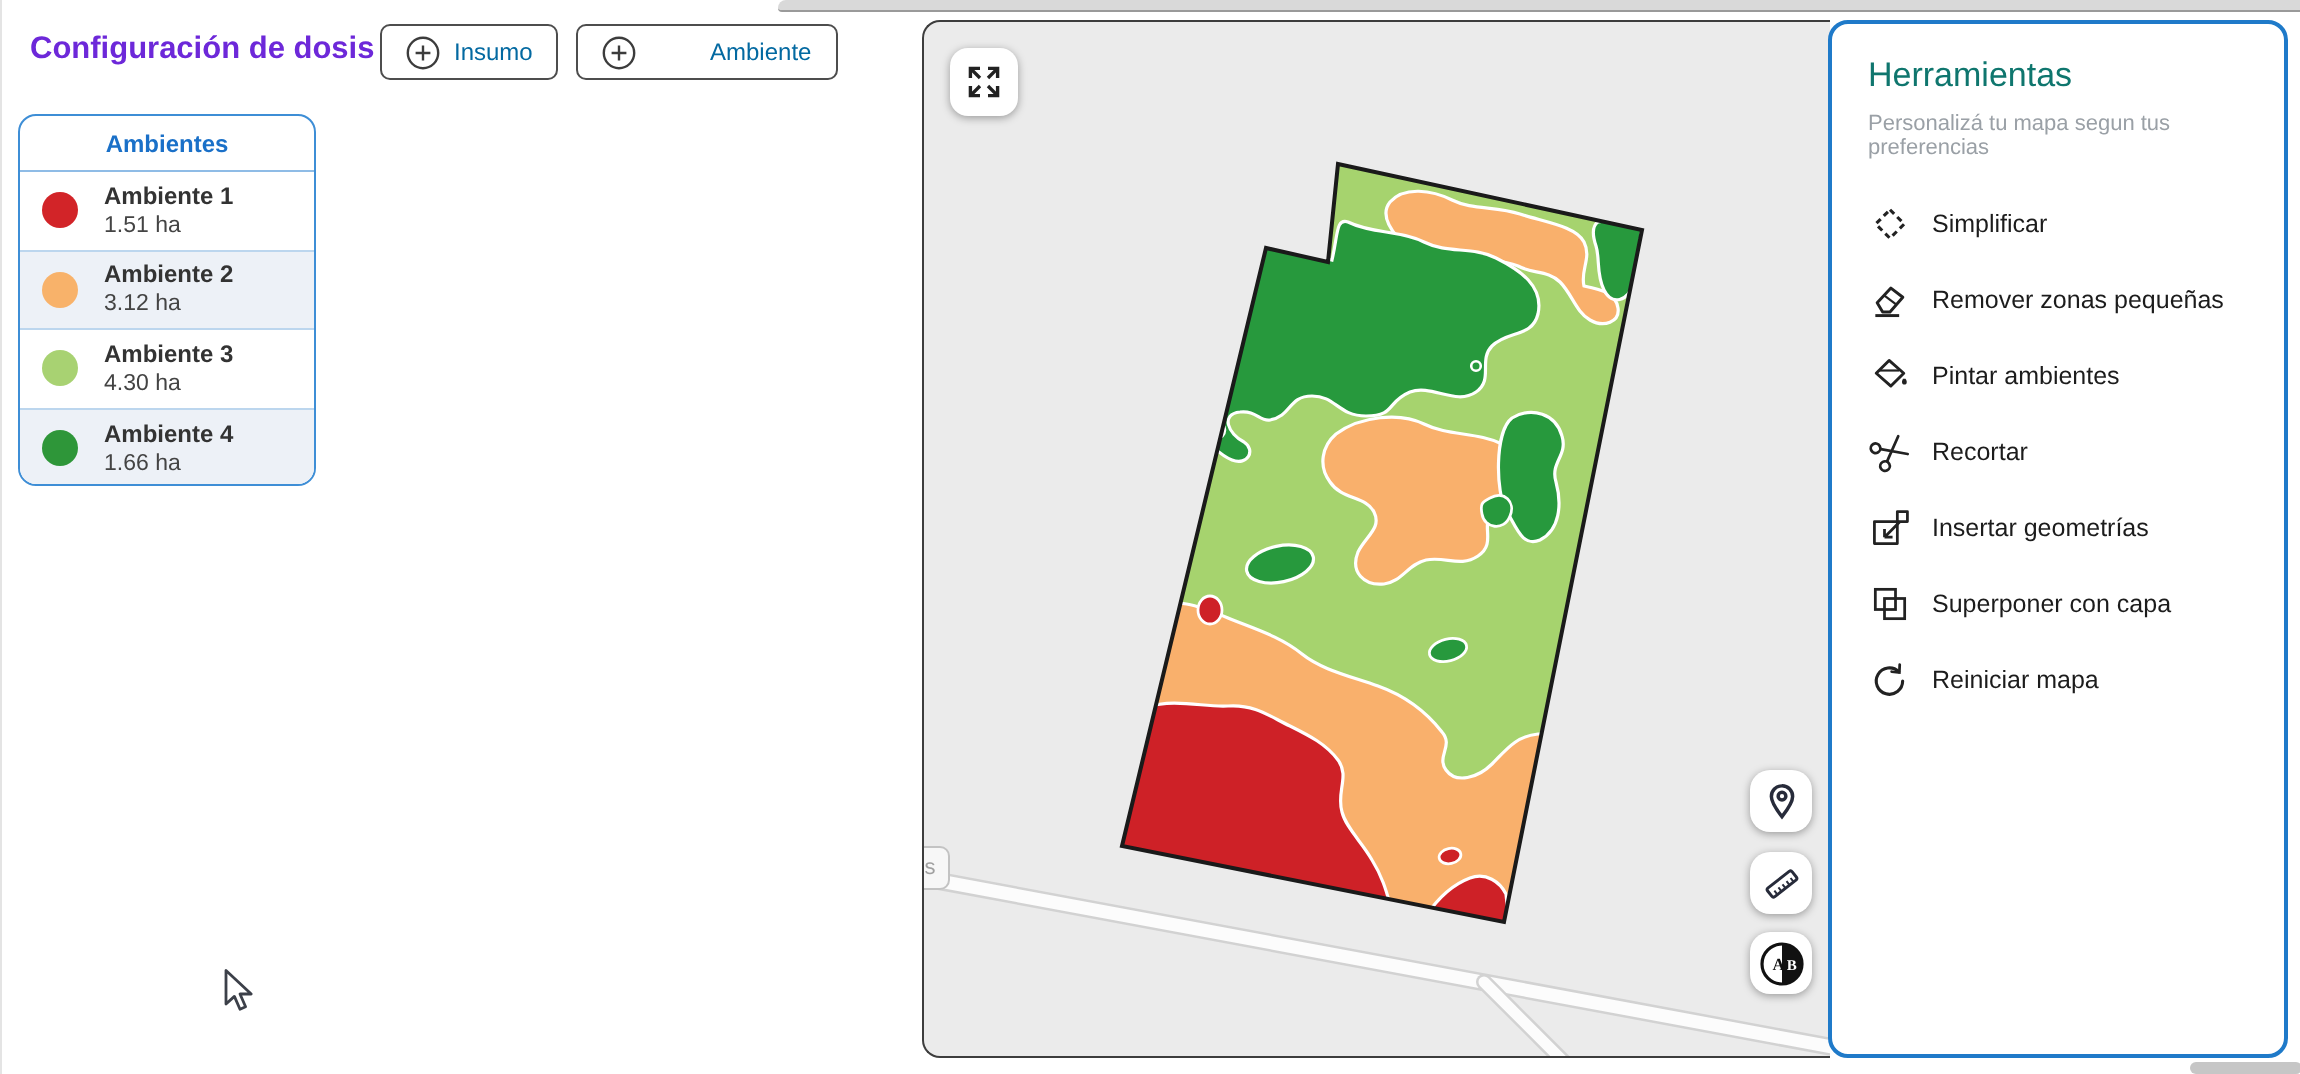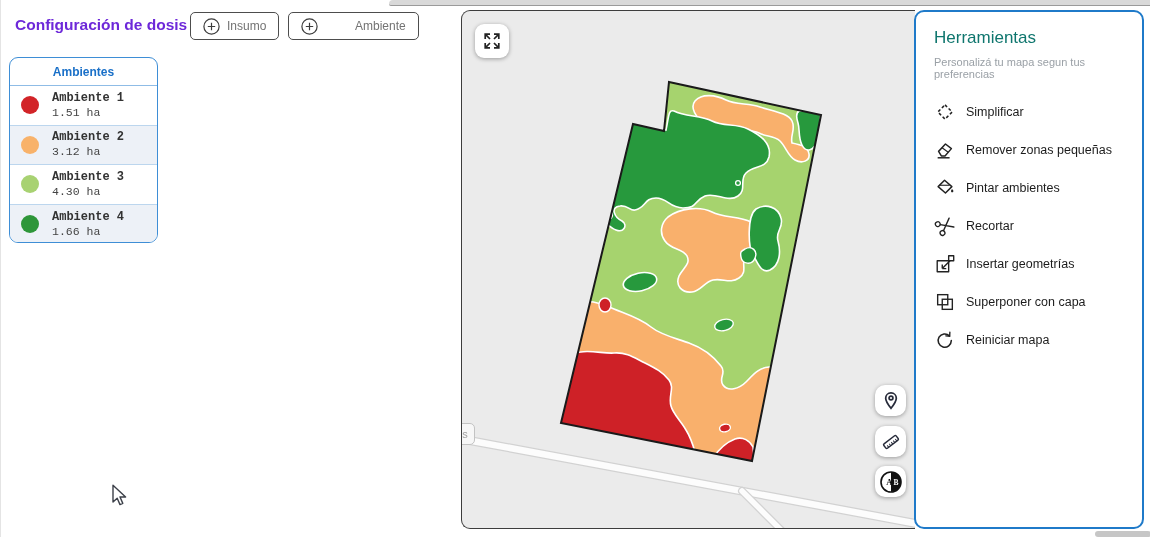--- a/index.html
+++ b/index.html
@@ -7,34 +7,34 @@
     width:1150px;height:537px;position:relative;overflow:hidden;
     background:#ffffff;font-family:"Liberation Sans",sans-serif;
     border-left:1px solid #e4e4e4;box-sizing:border-box;
   }
   
   .top-strip{position:absolute;left:388px;top:0;width:762px;height:5px;
     background:#d9d9d9;border-bottom:1px solid #9a9a9a;border-top-left-radius:4px;border-bottom-left-radius:2px;}
   
   .page-title{position:absolute;left:14px;top:16px;font-size:15.5px;font-weight:bold;color:#6d28d9;}
   .hbtn{position:absolute;top:12px;height:28px;background:#fff;border:1px solid #4d4d4d;border-radius:5px;
-    display:flex;align-items:center;gap:7px;padding:0 12px;box-sizing:border-box;cursor:pointer;font-size:12px;color:#737373;}
+    display:flex;align-items:center;gap:7px;padding:0 12px;box-sizing:border-box;cursor:pointer;font-size:12px;color:#0369a1;}
   .hbtn svg{display:block;}
   #btn-insumo{left:189px;}
   #btn-ambiente{left:287px;gap:37px;}
   
   .amb-card{position:absolute;left:8px;top:57px;width:149px;height:186px;background:#fff;
     border:1px solid #3e8ed6;border-radius:9px;overflow:hidden;box-sizing:border-box;}
   .amb-head{height:27px;display:flex;align-items:center;justify-content:center;
     font-size:12px;font-weight:bold;color:#1a70c8;border-bottom:1px solid #8fbce6;}
   .amb-row{height:39.5px;display:flex;align-items:center;padding-left:11px;box-sizing:border-box;border-bottom:1px solid #bcd6ee;}
   .amb-row:last-child{border-bottom:none;}
   .amb-row.alt{background:#edf1f7;}
   .amb-dot{width:18px;height:18px;border-radius:50%;flex:0 0 auto;}
-  .amb-text{margin-left:13px;line-height:1.25;font-family:Liberation Mono, monospace;}
+  .amb-text{margin-left:13px;line-height:1.25;}
   .amb-name{font-size:12px;font-weight:bold;color:#333;}
   .amb-area{font-size:11.5px;color:#444;}
   
   .map-wrap{position:absolute;left:460px;top:10px;width:454px;height:519px;background:#ebebeb;
     border:1.5px solid #3d3d3d;border-right:none;border-radius:9px 0 0 9px;overflow:hidden;box-sizing:border-box;}
   .map-svg{position:absolute;left:0;top:0;}
   .map-btn{position:absolute;background:#fff;border:none;border-radius:9px;
     box-shadow:0 1px 4px rgba(0,0,0,.35);display:flex;align-items:center;justify-content:center;cursor:pointer;padding:0;}
   #btn-fullscreen{left:13px;top:13px;width:34px;height:34px;}
   #btn-pin{left:413px;top:374px;width:31px;height:31px;border-radius:10px;}

